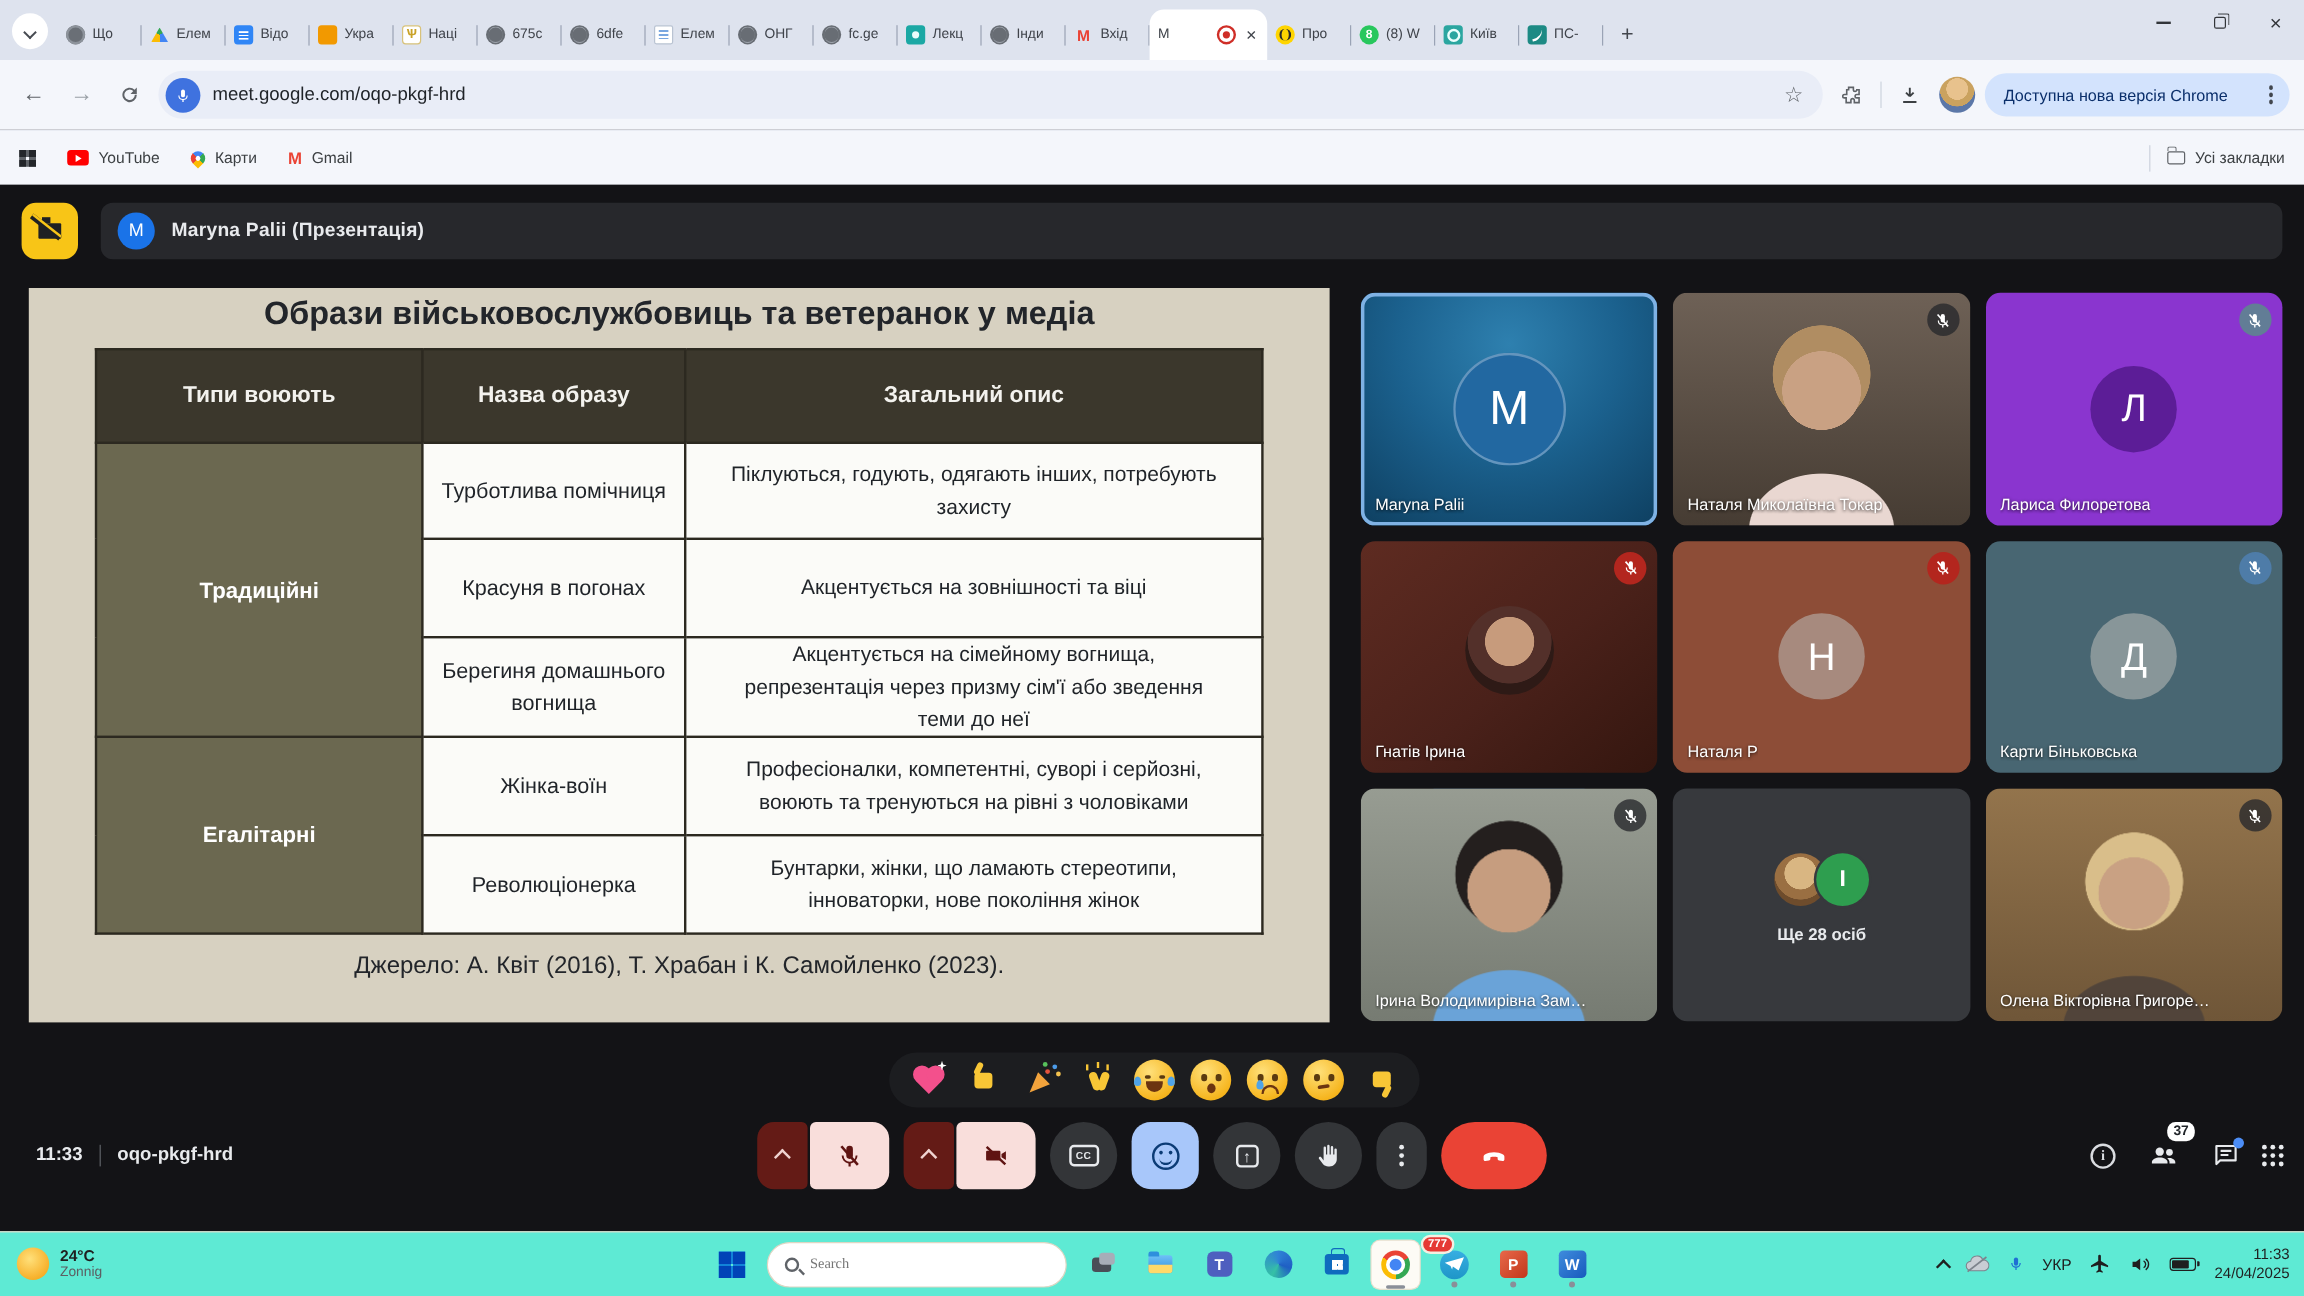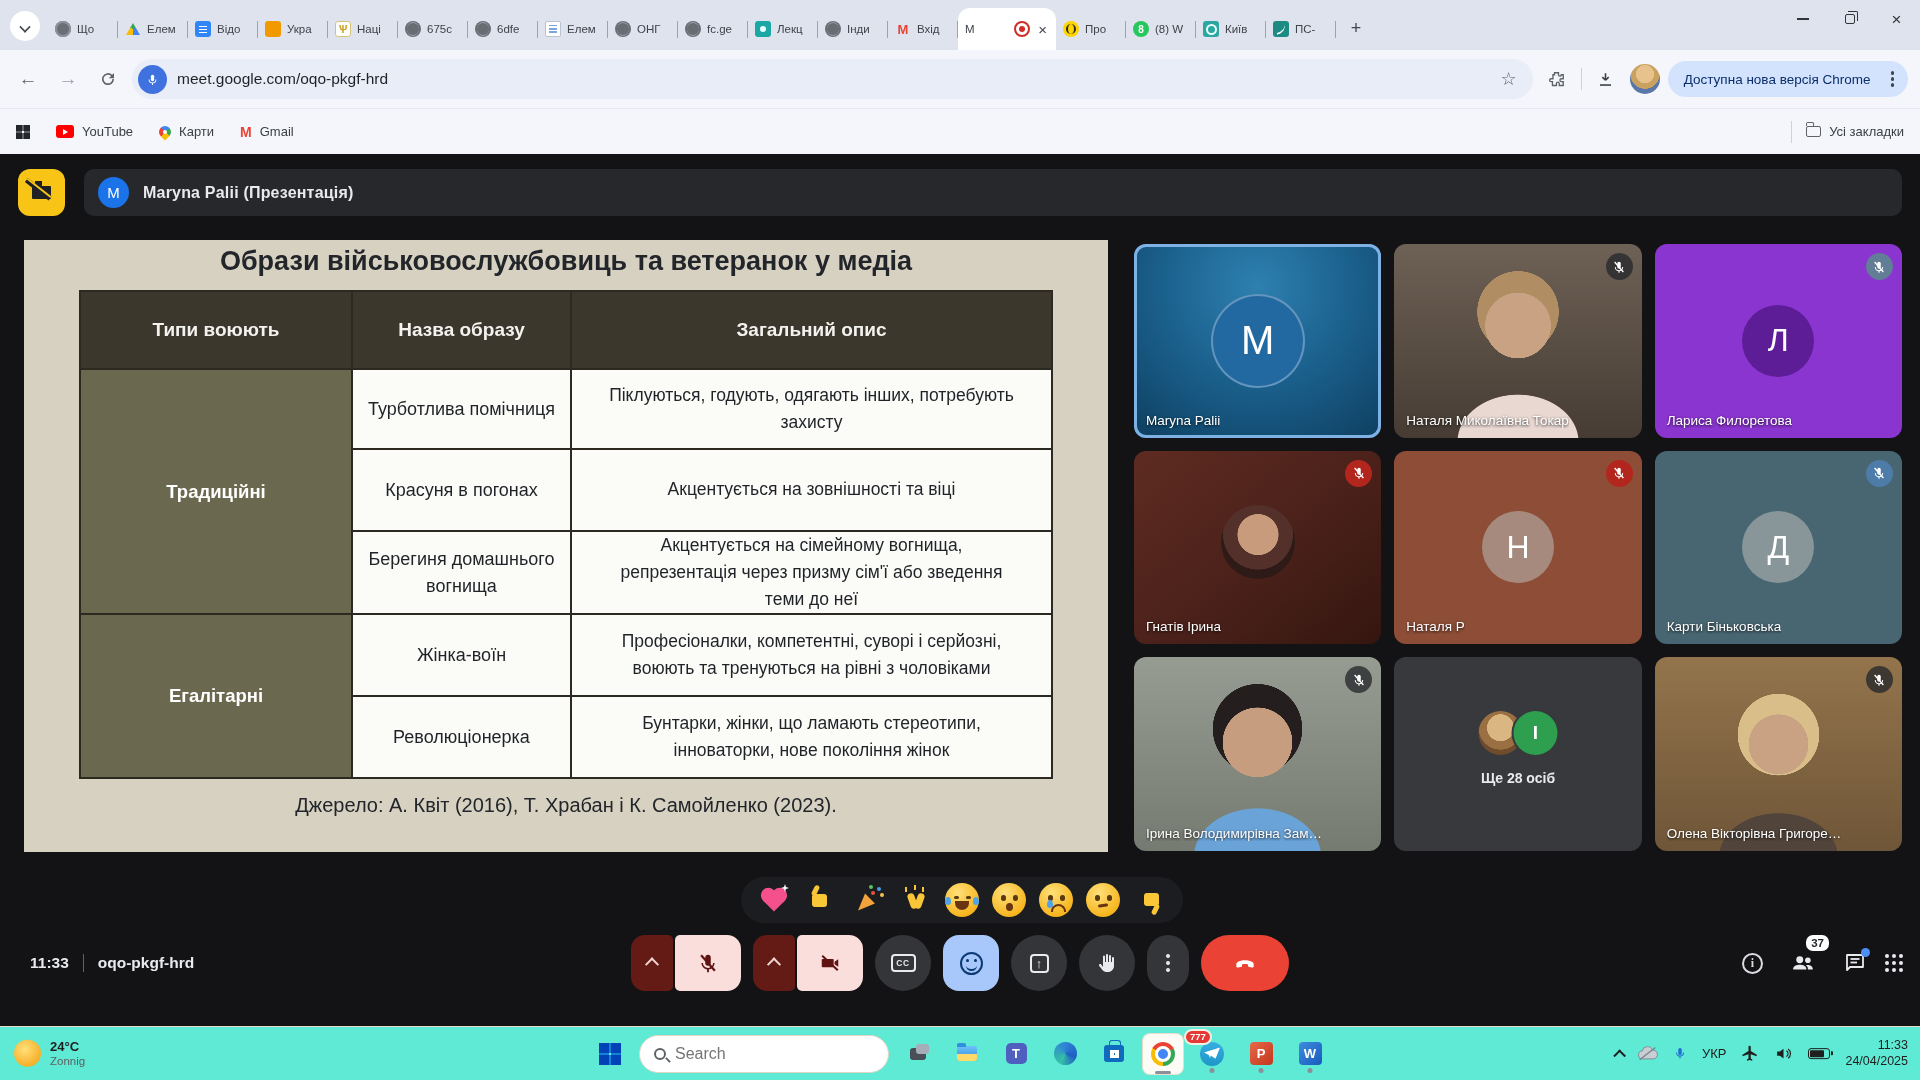--- a/index.html
+++ b/index.html
@@ -54,21 +54,21 @@
   
   .toolbar{position:absolute;top:50px;left:0;right:0;height:58px;background:#f4f6fb;display:flex;align-items:center;padding:0 12px;gap:8px}
   .nav-ic{width:32px;height:32px;display:flex;align-items:center;justify-content:center;font-size:19px;color:#5f6368;cursor:pointer;flex:0 0 auto}
   .nav-ic.dim{color:#9aa0a6}
   .omnibox{flex:1;height:40px;background:#e9edf7;border-radius:20px;display:flex;align-items:center;gap:10px;padding:0 10px 0 6px;cursor:text}
   .mic-chip{width:29px;height:29px;border-radius:50%;background:#3f72df;display:flex;align-items:center;justify-content:center;flex:0 0 auto}
   .url{flex:1;font-size:15.5px;color:#1f2328}
   .star{font-size:18px;color:#5f6368;padding:0 6px;cursor:pointer}
   .tb-sep{width:1px;height:22px;background:#ccd2dc}
   .avatar-chip{width:30px;height:30px;border-radius:50%;flex:0 0 auto;cursor:pointer;background:radial-gradient(circle at 50% 34%,#e8c28d 0 36%,#caa25f 37% 58%,#5b77a8 59%)}
-  .update-pill{height:36px;background:#d3e3fd;border-radius:18px;display:flex;align-items:center;gap:12px;padding:0 6px 0 16px;cursor:pointer;flex:0 0 auto}
+  .update-pill{height:36px;background:#d3e3fd;border-radius:18px;display:flex;align-items:center;gap:26px;padding:0 6px 0 16px;cursor:pointer;flex:0 0 auto}
   .update-txt{font-size:13.5px;color:#0b2f6b;white-space:nowrap}
   .dots-v{width:3.5px;height:3.5px;border-radius:50%;background:#41464e;box-shadow:0 6px 0 #41464e,0 -6px 0 #41464e;margin:0 8px}
 
   
   .bookmarks{position:absolute;top:108px;left:0;right:0;height:46px;background:#f4f6fb;border-top:1px solid #e6e9f0;display:flex;align-items:center;padding:0 16px;gap:26px}
   .bm{display:flex;align-items:center;gap:8px;cursor:pointer}
   .bm-label{font-size:13px;color:#3c4043}
   .ic-appsgrid{width:14px;height:14px;background:linear-gradient(#5f6368 0 6px,transparent 6px 8px,#5f6368 8px 14px),linear-gradient(90deg,#5f6368 0 6px,transparent 6px 8px,#5f6368 8px 14px);background-blend-mode:multiply}
   .ic-yt{width:18px;height:13px;background:#f00;border-radius:3px;position:relative}
   .ic-yt::after{content:"";position:absolute;left:7px;top:3.5px;border-left:5px solid #fff;border-top:3px solid transparent;border-bottom:3px solid transparent}
@@ -192,21 +192,21 @@
   .wx-c{font-size:11.5px;color:#5c5f63;line-height:1.2}
   .tb-center{position:absolute;left:50%;top:50%;transform:translate(-50%,-50%);display:flex;align-items:center;gap:9px}
   .tb-btn{width:40px;height:40px;border-radius:7px;display:flex;align-items:center;justify-content:center;position:relative;cursor:pointer}
   .tb-btn.active-app{background:#fdfbf5;box-shadow:0 0 0 1px #e6dfcd}
   .rdot::after{content:"";position:absolute;bottom:1px;left:50%;transform:translateX(-50%);width:5px;height:5px;border-radius:50%;background:#8a8f98}
   .active-app::after{content:"";position:absolute;bottom:0;left:50%;transform:translateX(-50%);width:16px;height:3px;border-radius:2px;background:#8a8f98}
   .winlogo{width:22px;height:22px;background:linear-gradient(#1283d8 0 10px,transparent 10px 12px,#1283d8 12px 22px),linear-gradient(90deg,#1283d8 0 10px,transparent 10px 12px,#1283d8 12px 22px);background-blend-mode:multiply}
   .search-pill{width:250px;height:38px;background:#fff;border:1px solid #ddd6c3;border-radius:19px;display:flex;align-items:center;gap:9px;padding:0 14px;cursor:text}
   .mag{width:12px;height:12px;border:2px solid #5f6368;border-radius:50%;position:relative;flex:0 0 auto}
   .mag::after{content:"";position:absolute;left:9px;top:9px;width:6px;height:2px;background:#5f6368;transform:rotate(45deg)}
-  .search-pill input{border:none;outline:none;background:transparent;font-size:16px;color:#3c4043;width:170px;font-family:Liberation Sans, sans-serif}
+  .search-pill input{border:none;outline:none;background:transparent;font-size:12px;color:#3c4043;width:170px;font-family:Liberation Serif, serif}
   .tv{width:16px;height:12px;background:#4a4e57;border-radius:3px;position:relative}
   .tv::before{content:"";position:absolute;left:6px;top:-4px;width:13px;height:10px;background:#a7adb8;border-radius:3px}
   .fe{width:20px;height:15px;background:linear-gradient(#6fc0f7,#2f8fdd);border-radius:2.5px;position:relative}
   .fe::before{content:"";position:absolute;top:-3px;left:0;width:9px;height:4px;background:#2f8fdd;border-radius:2px 2px 0 0}
   .fe::after{content:"";position:absolute;bottom:0;left:0;right:0;height:7px;background:#ffd96a;border-radius:0 0 2.5px 2.5px}
   .tm{width:21px;height:21px;background:#4e5fbf;border-radius:5px;color:#fff;font-size:13px;font-weight:700;display:flex;align-items:center;justify-content:center}
   .ed{width:23px;height:23px;border-radius:50%;background:conic-gradient(from 210deg,#35c1a6,#2f83d6 40%,#1f5fc4 72%,#35c1a6)}
   .st{width:20px;height:17px;background:#0f6bbe;border-radius:3px;position:relative;display:flex;align-items:center;justify-content:center}
   .st::before{content:"";position:absolute;top:-5px;left:5px;width:10px;height:5px;border:1.6px solid #0f6bbe;border-bottom:none;border-radius:3px 3px 0 0}
   .st::after{content:"";width:9px;height:8px;background:linear-gradient(#fff 0 3.4px,transparent 3.4px 4.6px,#fff 4.6px 8px),linear-gradient(90deg,#fff 0 3.8px,transparent 3.8px 5.2px,#fff 5.2px 9px);background-blend-mode:multiply}

